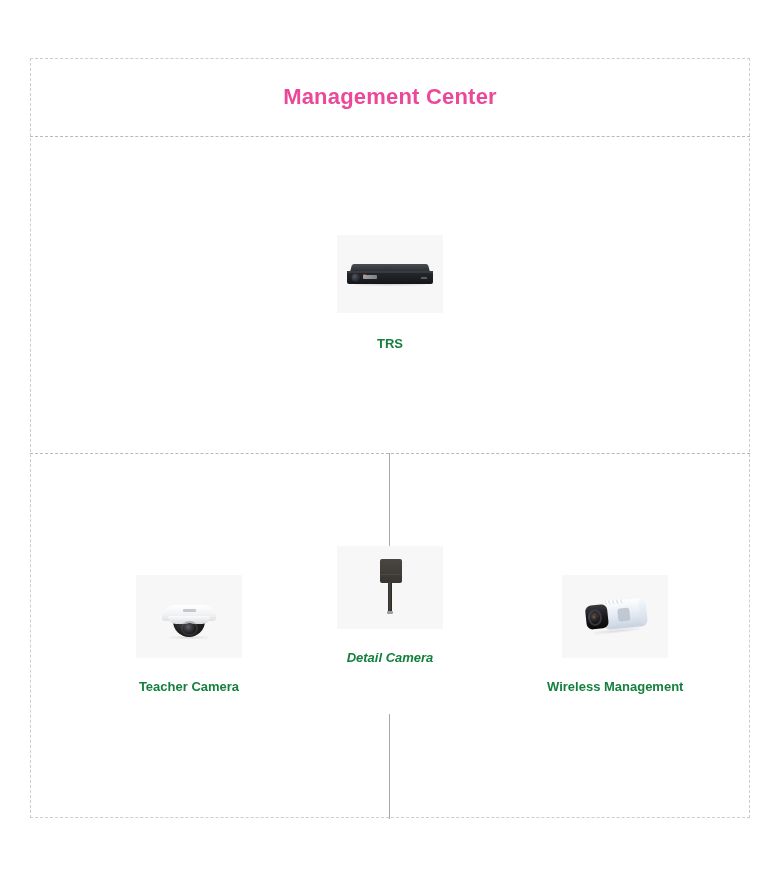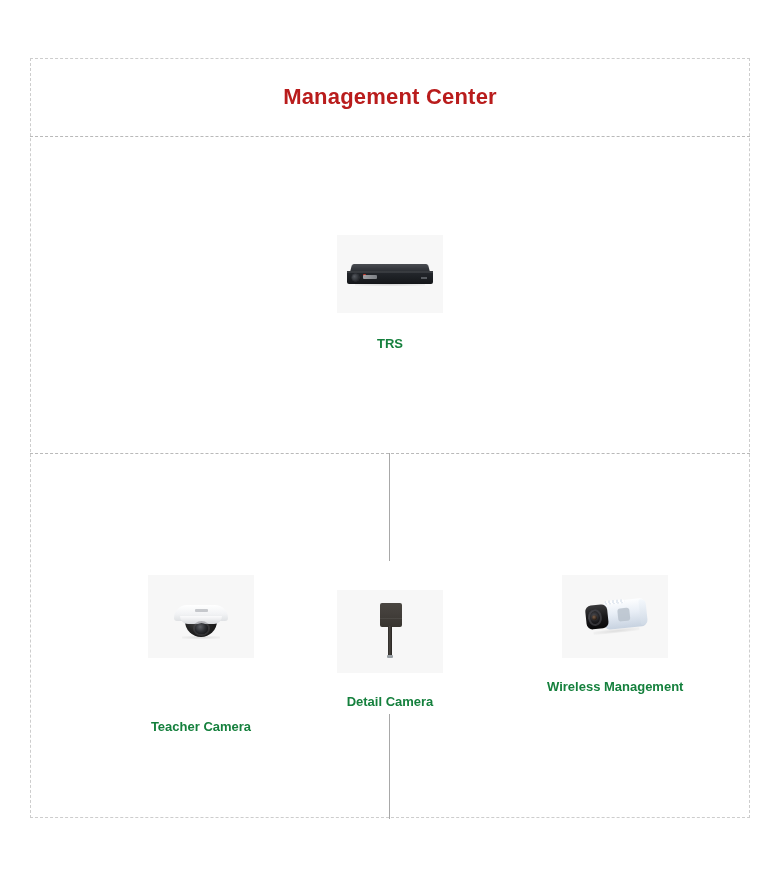--- a/index.html
+++ b/index.html
@@ -36,21 +36,21 @@
     height: 79px;
     box-sizing: border-box;
     border-bottom: 1px dashed #b9b9b9;
     display: flex;
     align-items: center;
     justify-content: center;
   }
   .page-title {
     font-size: 22px;
     font-weight: bold;
-    color: #b91c1c;
+    color: #ec4899;
     letter-spacing: 0.2px;
     line-height: 1;
   }
 
   
   .band-divider {
     position: absolute;
     left: 30px;
     top: 453px;
     width: 720px;
@@ -156,22 +156,22 @@
     position: absolute;
     left: 8px; top: 20px;
     width: 70px; height: 3px;
     background: radial-gradient(ellipse at center, rgba(0,0,0,0.13), rgba(0,0,0,0));
   }
 
   
   .row-bottom .thumb { width: 106px; height: 83px; }
   .row-bottom .node-label { margin-top: 22px; }
 
-  .node-teacher   { left: 148px; top: 575px; gap: 40px; }
-  .node-detail    { left: 337px; top: 590px; }
+  .node-teacher   { left: 136px; top: 575px; }
+  .node-detail    { left: 337px; top: 546px; font-style: italic; }
   .node-wireless  { left: 547px; top: 575px; }
 
   
   .dome {
     position: absolute;
     left: 26px; top: 24px;
     width: 54px; height: 38px;
   }
   .dome-base {
     position: absolute;

